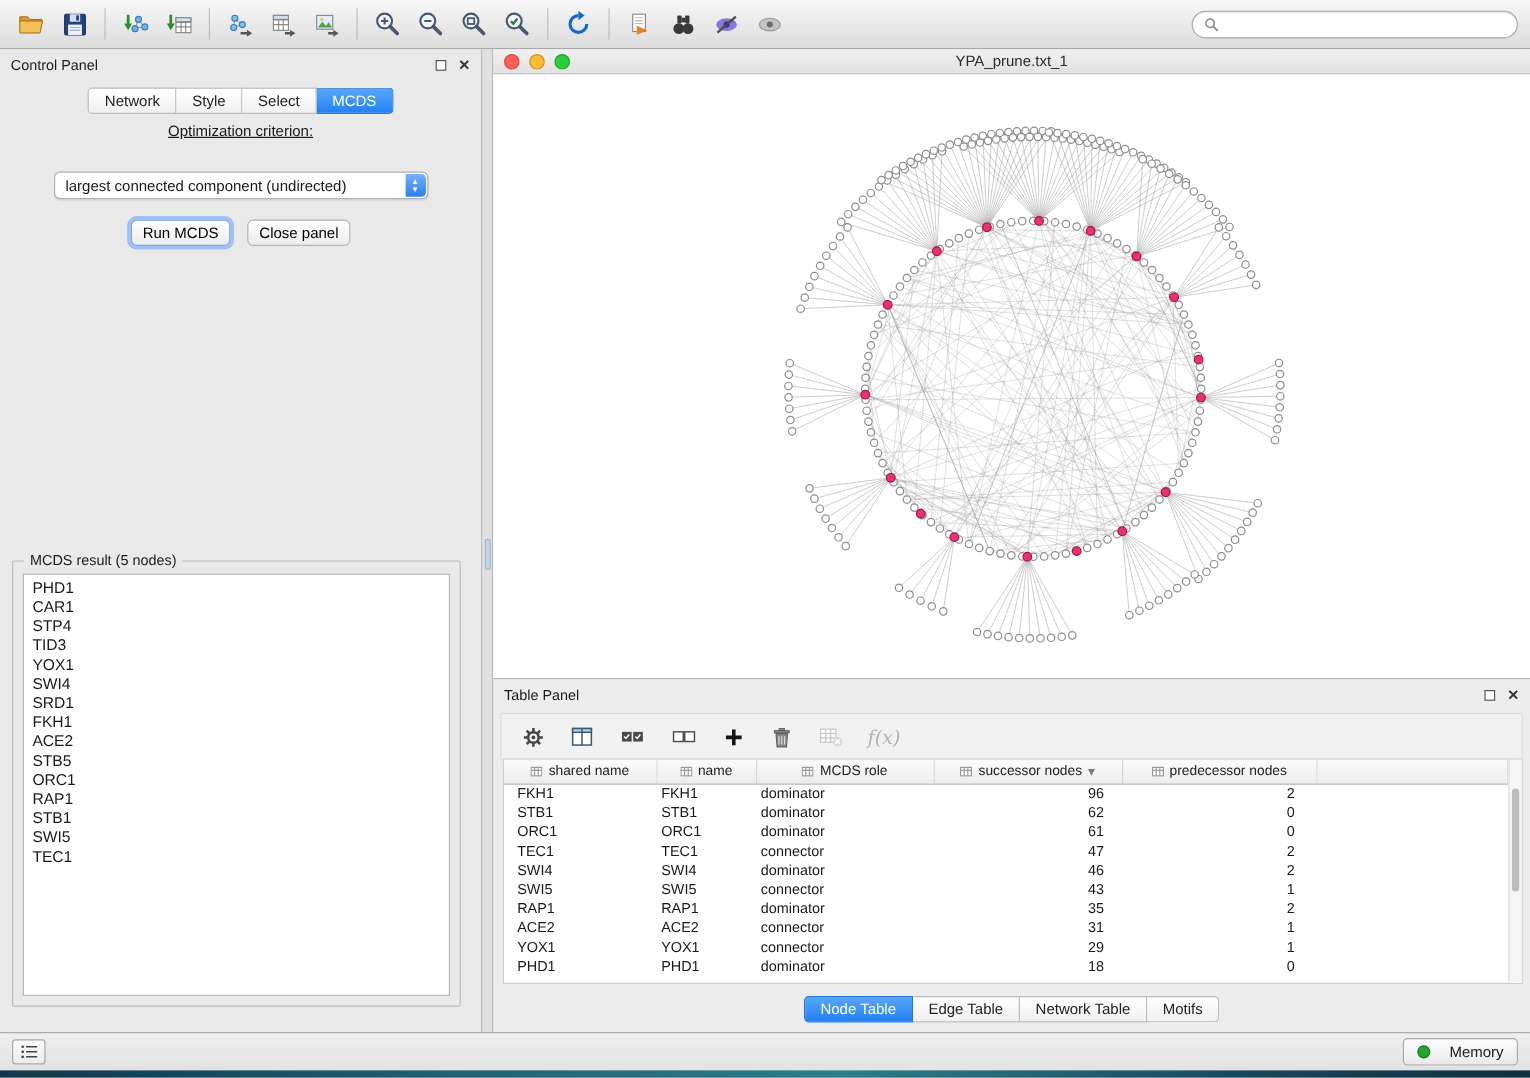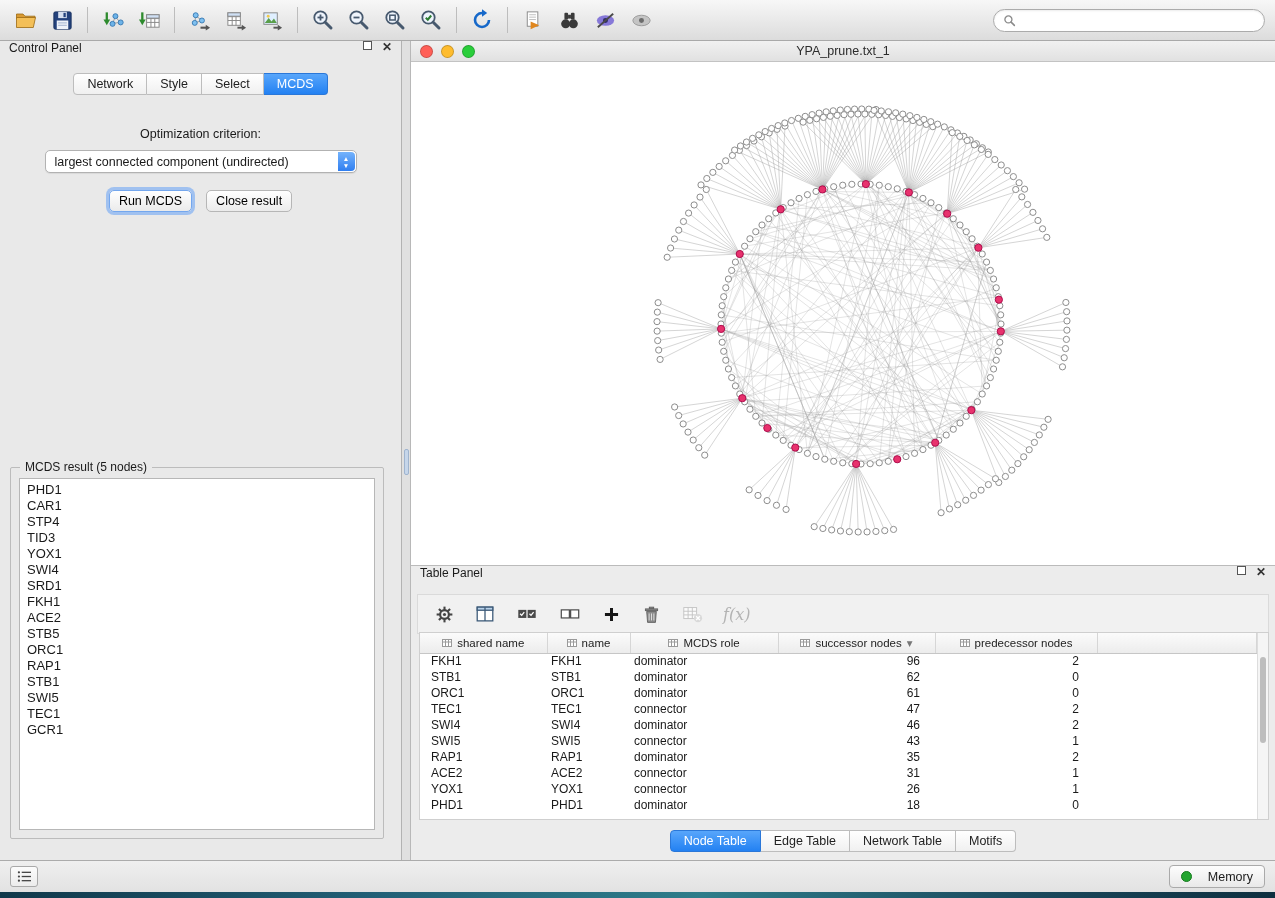--- a/index.html
+++ b/index.html
@@ -14,33 +14,33 @@
     align-items:center; justify-content:center; border-radius:4px; cursor:default; }
   .tb-sep { width:1px; height:26px; background:#bdbdbd; margin:0 5px; }
   .toolbar-search { margin-left:auto; width:272px; height:23px; background:#fff;
     border:1px solid #ababab; border-radius:12px; display:flex; align-items:center;
     padding:0 9px; gap:6px; box-shadow:inset 0 1px 2px rgba(0,0,0,.08); }
   .toolbar-search input { border:none; outline:none; flex:1; font-size:12px; background:transparent; }
 
   
   .control-panel { position:absolute; left:0; top:41px; width:402px; height:819px;
     background:#e9e9e9; border-right:1px solid #b2b2b2; }
-  .panel-header { height:26px; display:flex; align-items:flex-start; padding:0 9px; font-size:12px; }
+  .panel-header { height:26px; display:flex; align-items:center; padding:0 9px; font-size:12px; }
   .panel-header .spacer { flex:1; }
   .float-box { width:9px; height:9px; border:1.5px solid #555; margin-right:10px; background:#fff; }
   .close-x { font-size:12px; font-weight:bold; color:#333; line-height:1; }
   .seg { display:flex; justify-content:center; }
   .seg .tab { background:linear-gradient(#ffffff,#f0f0f0); border:1px solid #bdbdbd; border-left:none;
     padding:3px 13px; font-size:12.5px; color:#222; cursor:default;text-align:right; }
   .seg .tab:first-child { border-left:1px solid #bdbdbd; border-radius:4px 0 0 4px; }
   .seg .tab:last-child { border-radius:0 4px 4px 0; }
   .seg .tab.active { background:linear-gradient(#58a6fb,#2381f2); color:#fff; border-color:#2a77d8; }
   .cp-tabs { margin-top:6px; }
-  .opt-label { text-align:center; font-size:12.5px; margin-top:32px; }
-  .mac-select { position:relative; width:312px; height:23px; margin:9px auto 0; background:#fff;
+  .opt-label { text-align:center; font-size:12.5px; margin-top:7px;text-decoration:underline; }
+  .mac-select { position:relative; width:312px; height:23px; margin:27px auto 0; background:#fff;
     border:1px solid #b2b2b2; border-radius:5px; display:flex; align-items:center;
     padding-left:9px; font-size:12.5px; box-shadow:0 1px 1px rgba(0,0,0,.07); }
   .mac-select .stepper { position:absolute; right:1px; top:1px; bottom:1px; width:17px;
     background:linear-gradient(#74b3fc,#2f7ef0); border-radius:0 4px 4px 0; color:#fff;
     display:flex; flex-direction:column; align-items:center; justify-content:center;
     font-size:6.5px; line-height:7px; }
   .btn-row { display:flex; justify-content:center; gap:14px; margin-top:17px; }
   .mac-btn { background:linear-gradient(#ffffff,#ebebeb); border:1px solid #b6b6b6;
     border-radius:5px; padding:3px 9px; font-size:12.5px; cursor:default; }
   .mac-btn.focus { box-shadow:0 0 0 3px rgba(100,160,245,.55); border-color:#74a7ee; }
@@ -272,41 +272,40 @@
   <div class="opt-label">Optimization criterion:</div>
   <div class="mac-select">
     <span>largest connected component (undirected)</span>
     <span class="stepper">
       <span>▲</span>
       <span>▼</span>
     </span>
   </div>
   <div class="btn-row">
     <button class="mac-btn focus">Run MCDS</button>
-    <button class="mac-btn">Close result</button>
+    <button class="mac-btn">Close panel</button>
   </div>
   <div class="groupbox">
     <div class="gb-title">MCDS result (5 nodes)</div>
     <div class="gb-list" id="mcds-list">
         <div class="mcds-item">PHD1</div>
         <div class="mcds-item">CAR1</div>
         <div class="mcds-item">STP4</div>
         <div class="mcds-item">TID3</div>
         <div class="mcds-item">YOX1</div>
         <div class="mcds-item">SWI4</div>
         <div class="mcds-item">SRD1</div>
         <div class="mcds-item">FKH1</div>
         <div class="mcds-item">ACE2</div>
         <div class="mcds-item">STB5</div>
         <div class="mcds-item">ORC1</div>
         <div class="mcds-item">RAP1</div>
         <div class="mcds-item">STB1</div>
         <div class="mcds-item">SWI5</div>
         <div class="mcds-item">TEC1</div>
-        <div class="mcds-item">GCR1</div>
       </div>
   </div>
 </div>
 
 <div class="divider">
   <div class="handle"></div>
 </div>
 
 <div class="right-area">
   <div class="net-titlebar">
@@ -1148,21 +1147,21 @@
               <td class="col-name">ACE2</td>
               <td class="col-role">connector</td>
               <td class="col-succ">31</td>
               <td class="col-pred">1</td>
               <td class="col-fill"></td>
             </tr>
             <tr>
               <td class="col-shared">YOX1</td>
               <td class="col-name">YOX1</td>
               <td class="col-role">connector</td>
-              <td class="col-succ">26</td>
+              <td class="col-succ">29</td>
               <td class="col-pred">1</td>
               <td class="col-fill"></td>
             </tr>
             <tr>
               <td class="col-shared">PHD1</td>
               <td class="col-name">PHD1</td>
               <td class="col-role">dominator</td>
               <td class="col-succ">18</td>
               <td class="col-pred">0</td>
               <td class="col-fill"></td>

